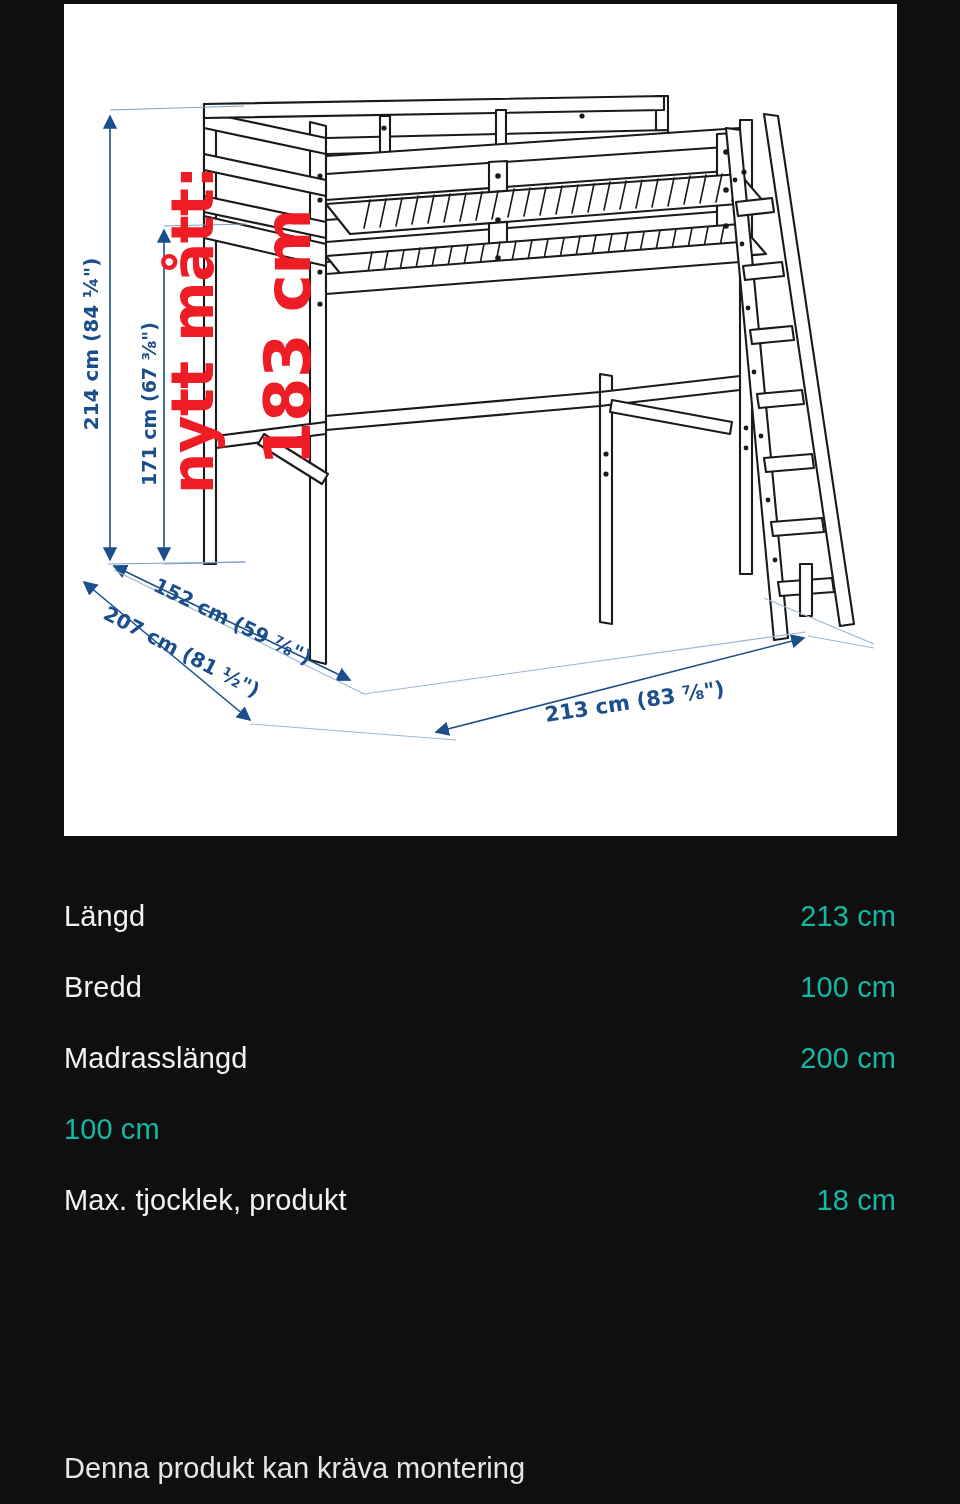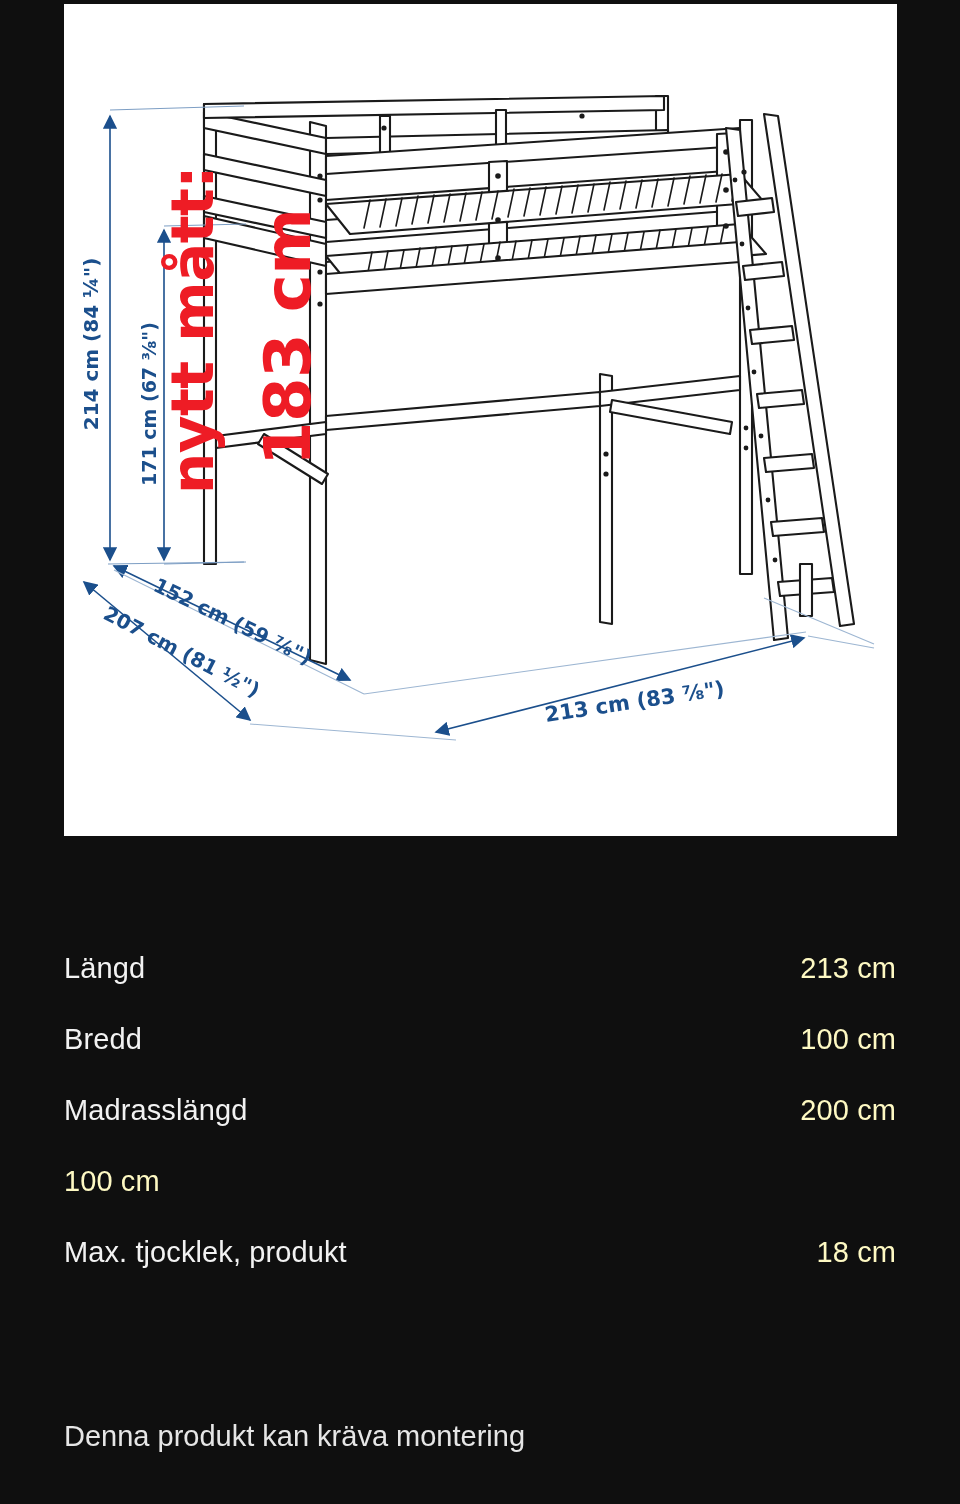--- a/index.html
+++ b/index.html
@@ -57,50 +57,50 @@
     left: 192px;
     top: 462px;
     font-size: 64px;
     transform: rotate(-90deg);
   }
 
   
   #spec-table {
     position: absolute;
     left: 0;
-    top: 952px;
+    top: 900px;
     width: 960px;
   }
   .spec-row {
     display: flex;
     align-items: baseline;
     justify-content: space-between;
     height: 71px;
     padding: 0 64px;
     box-sizing: border-box;
   }
   .spec-label {
     color: #f2f2f2;
     font-size: 29px;
     font-weight: 400;
     letter-spacing: 0.1px;
   }
   .spec-value {
-    color: #fef9c3;
+    color: #14b8a6;
     font-size: 29px;
     font-weight: 400;
     letter-spacing: 0.1px;
     text-align: left;
   }
 
   
   #footer-note {
     position: absolute;
     left: 64px;
-    top: 1420px;
+    top: 1452px;
     width: 840px;
     color: #e6e6e6;
     font-size: 29px;
     white-space: nowrap;
   }
 </style>
 </head>
 <body>
 
 <div id="product-image-panel">

